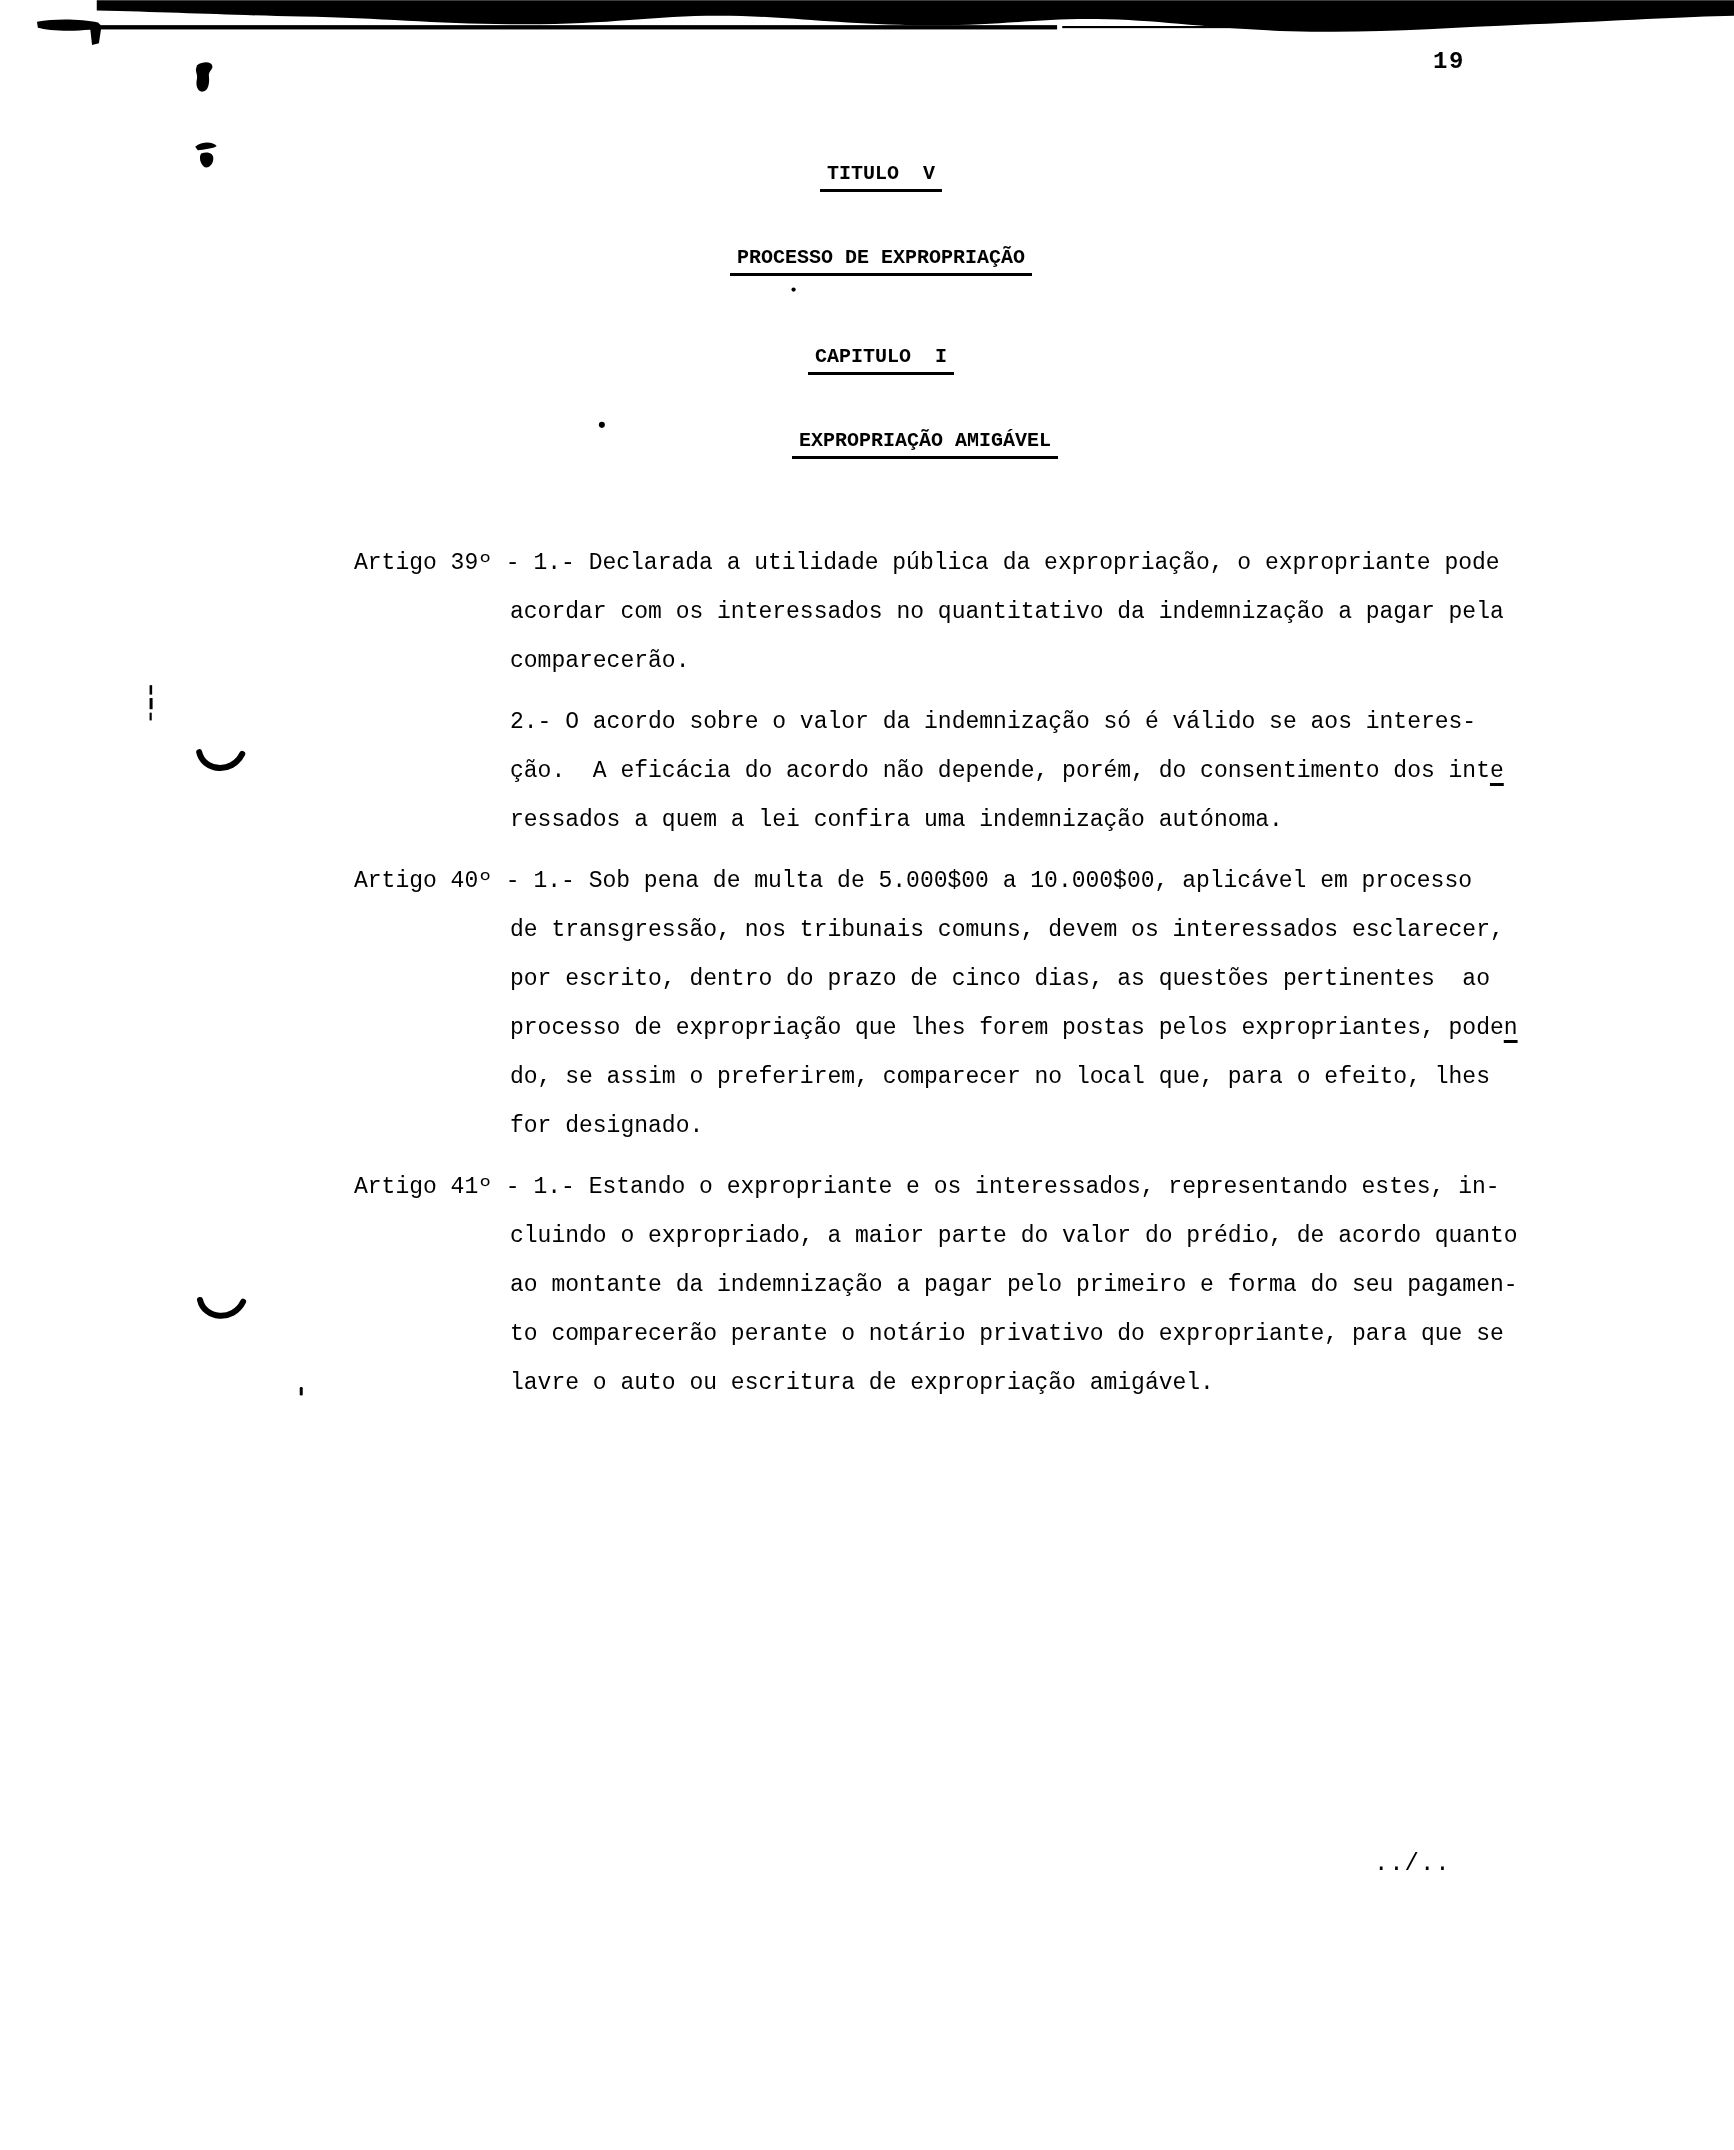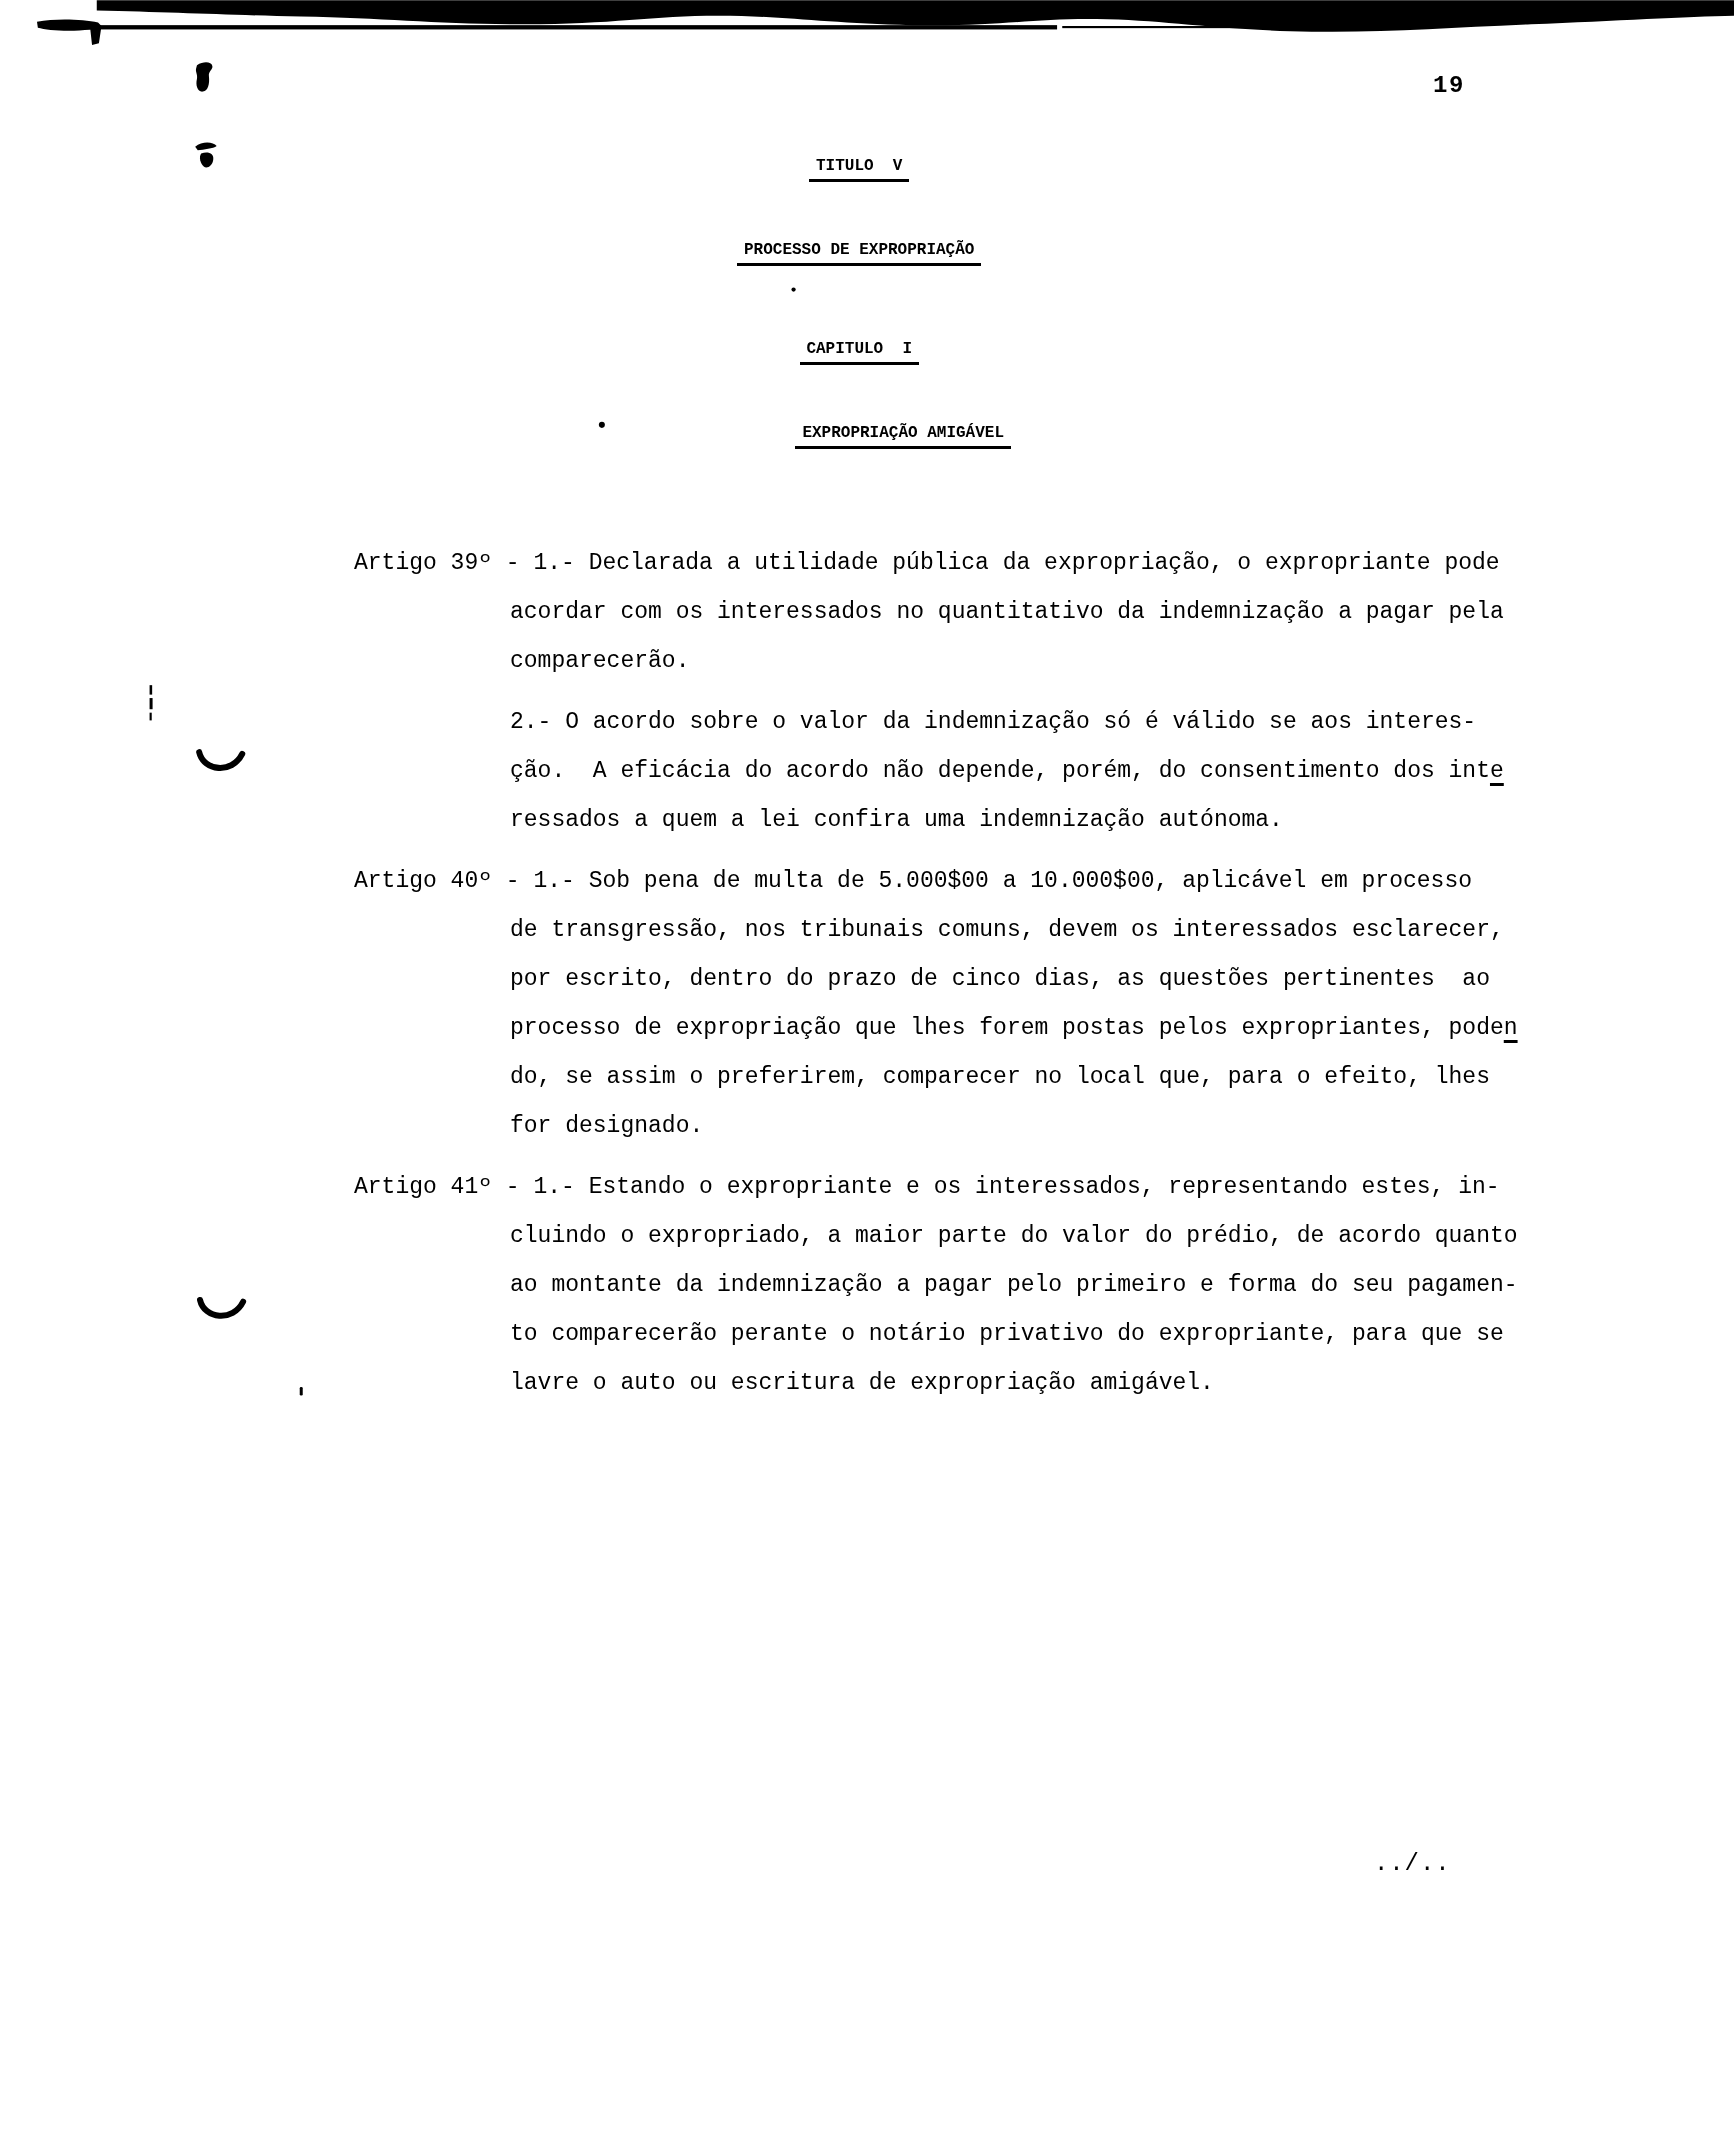--- a/index.html
+++ b/index.html
@@ -7,26 +7,26 @@
     position:relative;
     width:1734px;height:2457px;
     background:#ffffff;
     overflow:hidden;
     font-family:"Liberation Mono","DejaVu Sans Mono",monospace;
     color:#000;
   }
   .scan-band{position:absolute;top:0;left:0;}
   .ink{position:absolute;}
   .page-number{
-    position:absolute;top:72px;left:1433px;
+    position:absolute;top:48px;left:1433px;
     font-size:24px;font-weight:bold;letter-spacing:1.7px;white-space:pre;
   }
   .heading{
-    position:absolute;left:0;width:1680px;text-align:center;
-    font-size:16px;font-weight:bold;white-space:pre;
+    position:absolute;left:17px;width:1680px;text-align:center;
+    font-size:20px;font-weight:bold;white-space:pre;
   }
   .heading .u{
     display:inline-block;
     padding:0 6.9px 4.3px 6.9px;
     border-bottom:3px solid #000;
   }
   .h-titulo{top:139px;}
   .h-processo{top:223px;}
   .h-capitulo{top:322px;}
   .h-amigavel{top:406px;margin-left:44px;}

